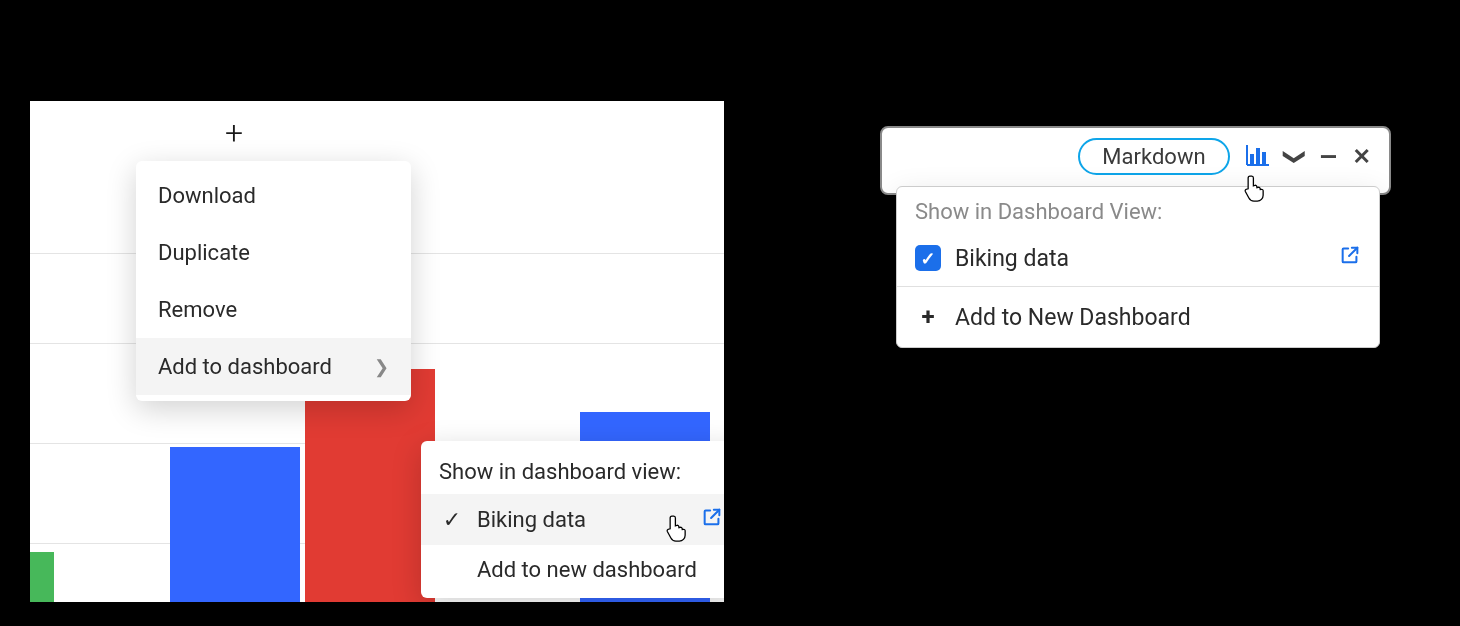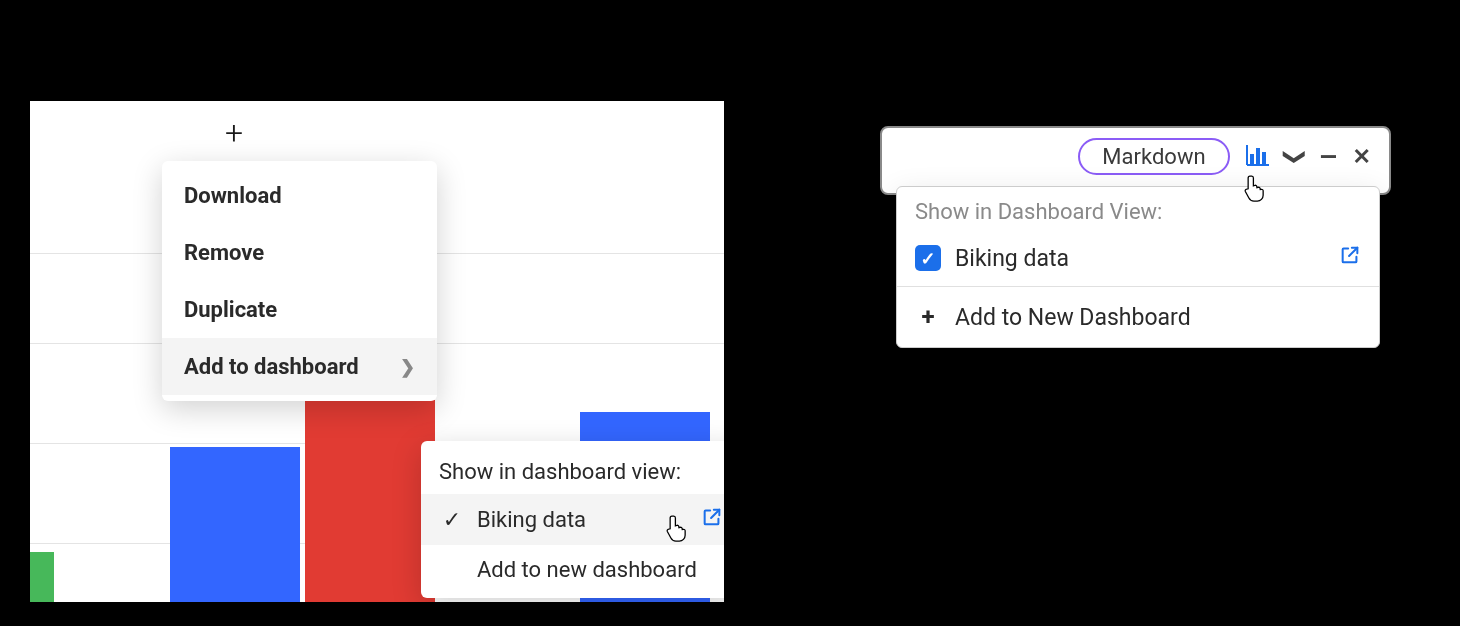--- a/index.html
+++ b/index.html
@@ -79,30 +79,29 @@
     bottom: 0;
   }
   .bar.green { background: #47b85a; }
   .bar.blue  { background: #3366ff; }
   .bar.red   { background: #e13b33; }
 
   
   .menu1 {
     position: absolute;
     top: 60px;
-    left: 132px;
+    left: 106px;
     width: 275px;
     background: #fff;
     border-radius: 6px;
     box-shadow: 0 8px 30px rgba(0,0,0,0.18);
     padding: 6px 0;
     font-size: 22px;
     color: #2a2a2a;
     z-index: 5;
-    font-weight: bold;
   }
   .menu1 .item {
     display: flex;
     align-items: center;
     justify-content: space-between;
     padding: 16px 22px;
     cursor: pointer;
   }
   .menu1 .item.hasSub { background: #f4f4f4; text-align: center; }
   .menu1 .chev-right { color: #888; font-size: 18px; }
@@ -166,21 +165,21 @@
     padding-bottom: 8px;
   }
   .right-panel .toolbar {
     display: flex;
     align-items: center;
     justify-content: flex-end;
     gap: 16px;
     padding: 10px 18px 10px 10px;
   }
   .pill {
-    border: 2px solid #8b5cf6;
+    border: 2px solid #0ea5e9;
     border-radius: 999px;
     padding: 4px 22px;
     font-size: 22px;
     color: #3a3a3a;
     background: #fff;
   }
   .toolbar-icon {
     font-size: 22px;
     color: #444;
     cursor: pointer;
@@ -273,24 +272,24 @@
     <div class="bar blue" style="left:140px; width:130px; height:155px"></div>
     <div class="bar red" style="left:275px; width:130px; height:233px"></div>
     <div class="bar blue" style="left:550px; width:130px; height:190px"></div>
   </div>
 
   <div class="menu1">
     <div class="item">
       <span>Download</span>
     </div>
     <div class="item">
+      <span>Duplicate</span>
+    </div>
+    <div class="item">
       <span>Remove</span>
-    </div>
-    <div class="item">
-      <span>Duplicate</span>
     </div>
     <div class="item hasSub">
       <span>Add to dashboard</span>
       <span class="chev-right">❯</span>
     </div>
   </div>
 
   <div class="submenu">
     <div class="header">Show in dashboard view:</div>
     <div class="item hover">

